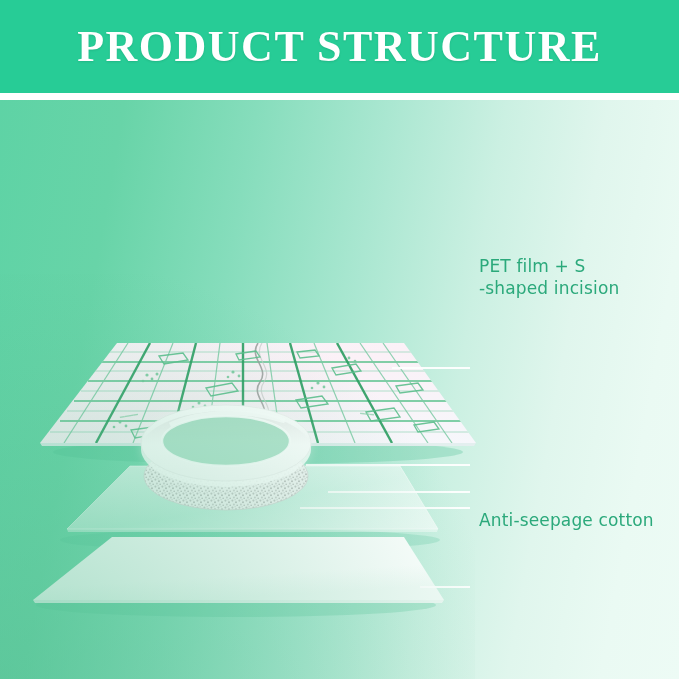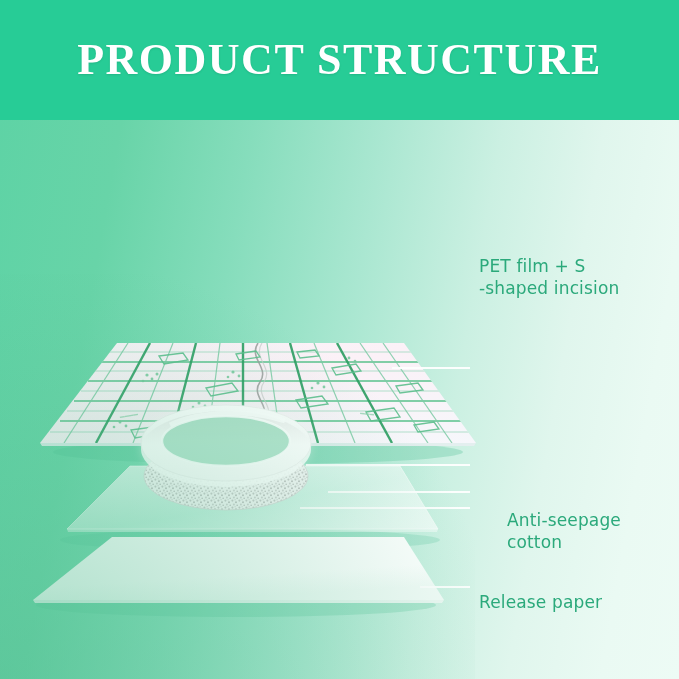--- a/index.html
+++ b/index.html
@@ -7,21 +7,21 @@
     width:679px;height:679px;overflow:hidden;
     font-family:"Liberation Sans",sans-serif;
     background:#ffffff;
   }
   #page{
     position:relative;width:679px;height:679px;overflow:hidden;
   }
 
   
   .header{
-    position:absolute;left:0;top:0;width:679px;height:120px;
+    position:absolute;left:0;top:0;width:679px;height:93px;
     background:#27cc96;
     display:flex;align-items:center;justify-content:center;
     z-index:30;
   }
   .header-title{
     font-family:"Liberation Serif","DejaVu Serif",serif;
     font-weight:700;
     font-size:44px;
     letter-spacing:1.5px;
     color:#ffffff;
@@ -63,21 +63,21 @@
     color:#2ba97b;
     font-size:17px;
     line-height:1.32;
     letter-spacing:.15px;
     white-space:pre-line;
     font-family:"DejaVu Sans","Liberation Sans",sans-serif;
   }
   .lbl-pet   { left:479px; top:142px; }
   .lbl-pu    { left:479px; top:268px; }
   .lbl-ring  { left:481px; top:352px; }
-  .lbl-cotton{ left:479px; top:396px;margin-left:28px; }
+  .lbl-cotton{ left:479px; top:396px; }
   .lbl-rel   { left:479px; top:478px; }
 </style>
 </head>
 <body>
 
 <div id="page">
 
   <div class="header">
     <div class="header-title">PRODUCT STRUCTURE</div>
   </div>
@@ -284,16 +284,15 @@
 
         <line x1="420" y1="487" x2="470" y2="487" stroke="#ffffff" stroke-width="2.1" opacity=".95"></line>
       </svg>
     </div>
   </div>
 
   <div class="labels">
     <div class="label lbl-pet">PET film + S
 -shaped incision</div>
     <div class="label lbl-cotton">Anti-seepage cotton</div>
-    <div class="label lbl-rel">Release paper</div>
   </div>
 
 </div>
 
 </body></html>

